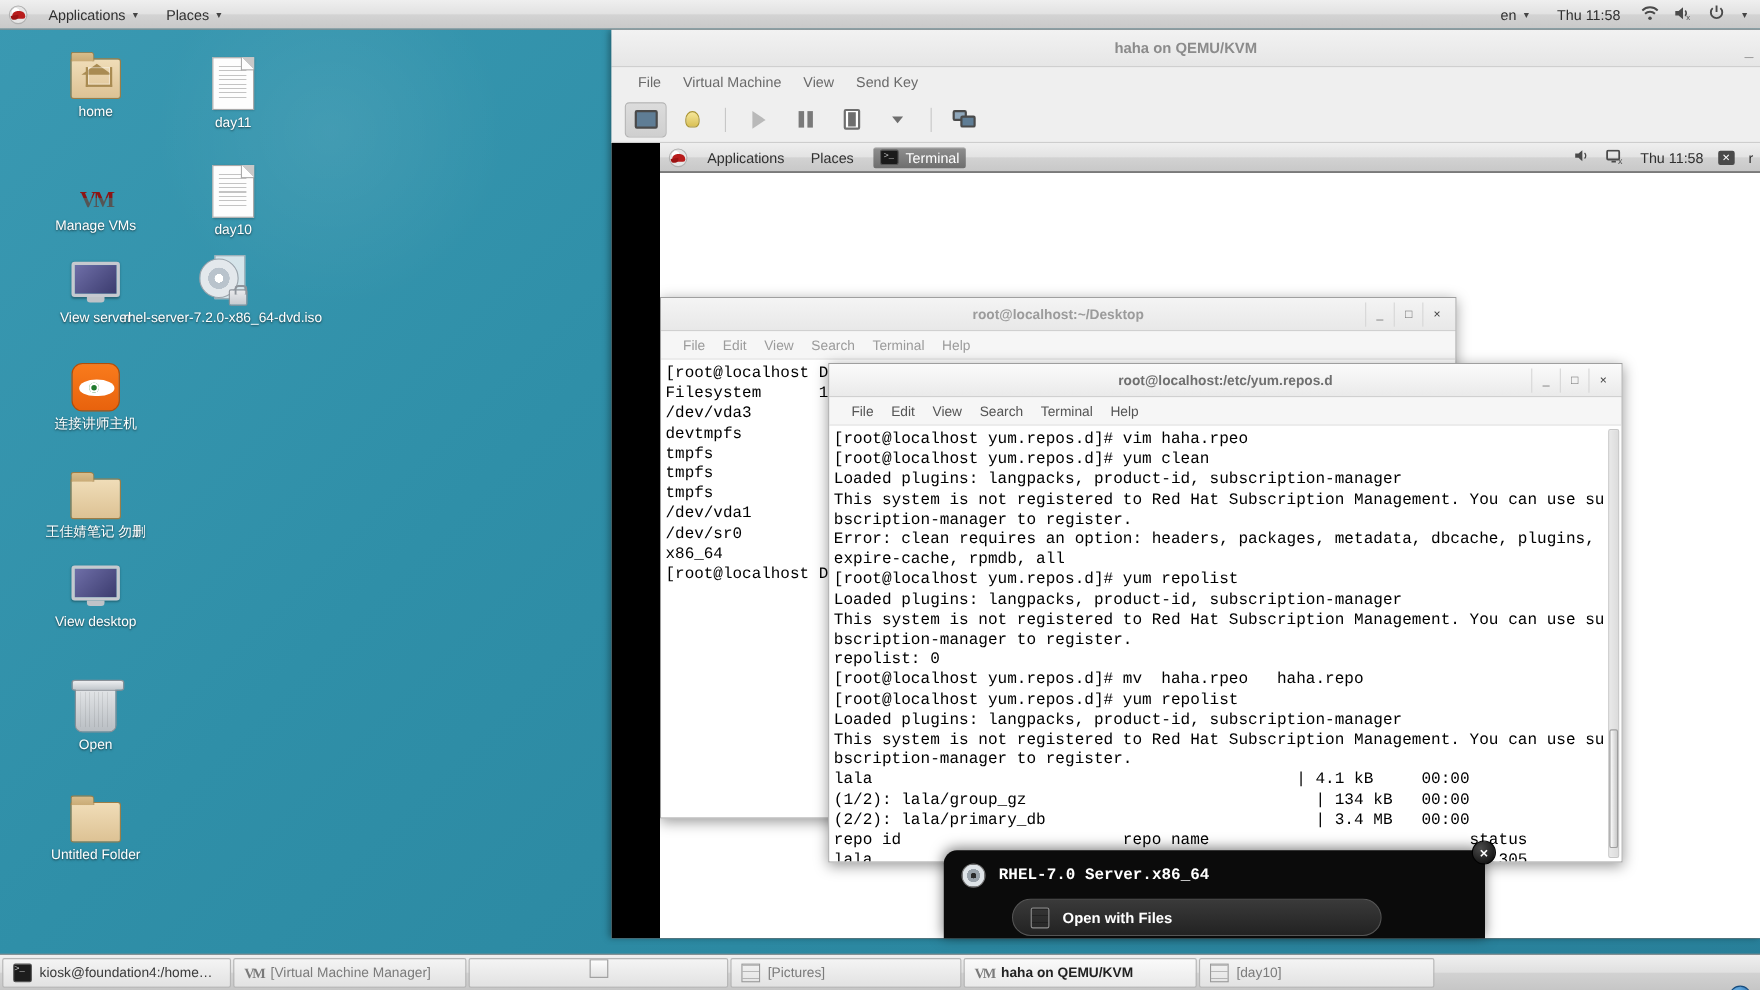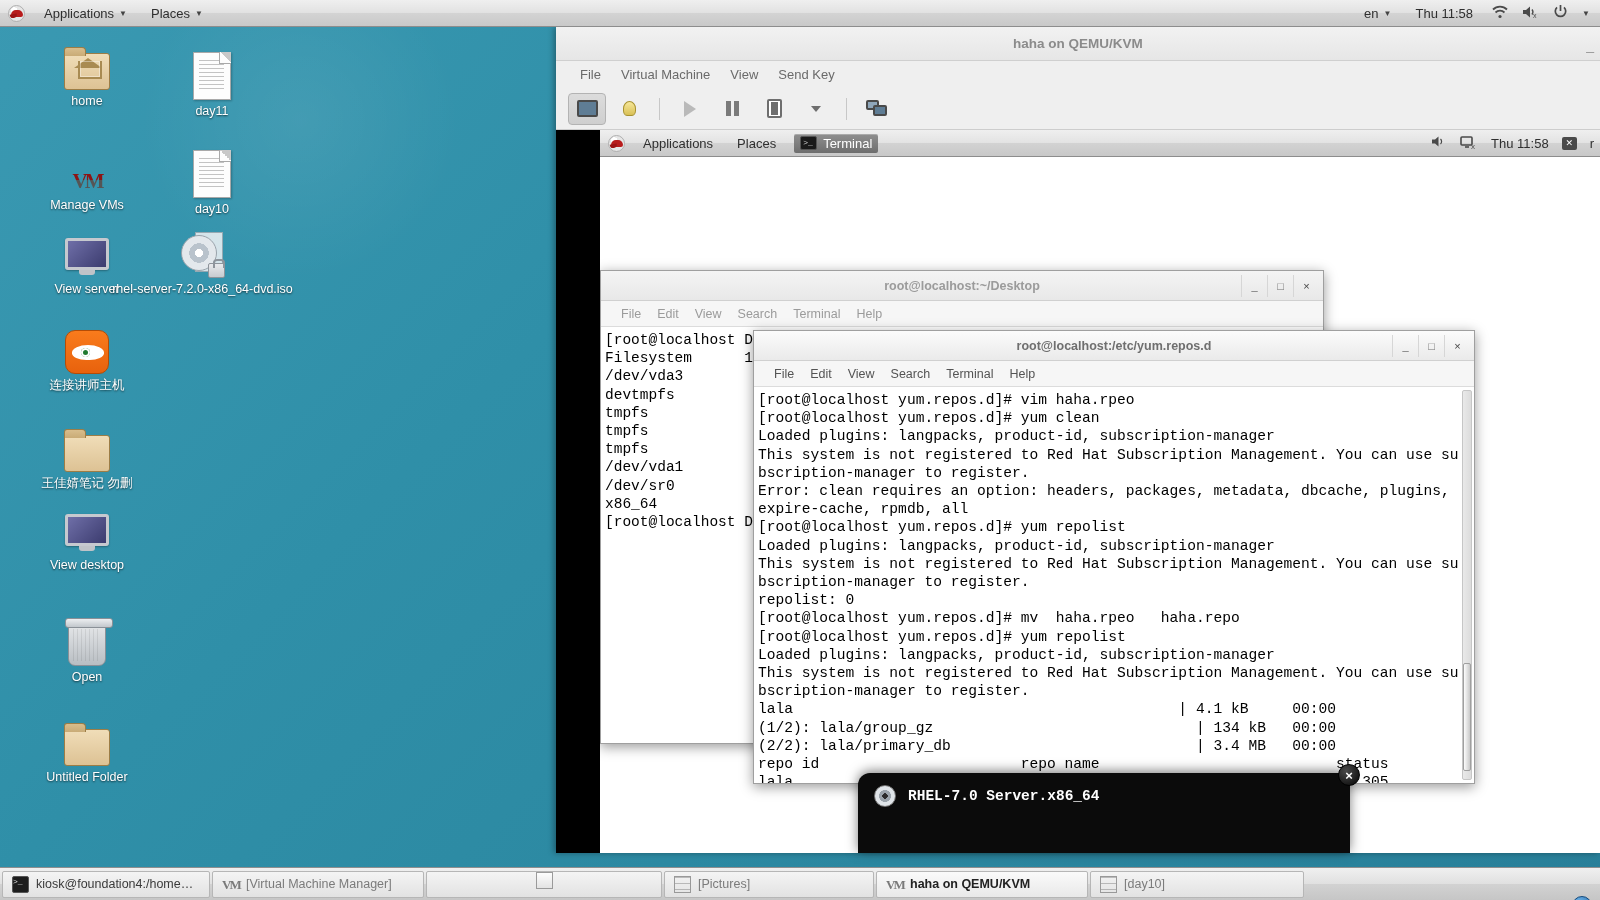--- a/index.html
+++ b/index.html
@@ -637,20 +637,24 @@
       </div>
     </div>
   </div>
 </div>
 
 <div id="notif">
   <div class="row1">
     <span class="cd-ic"></span>
     <span>RHEL-7.0 Server.x86_64</span>
   </div>
+  <div class="owf">
+    <span class="files-ic"></span>
+    <span>Open with Files</span>
+  </div>
 </div>
 <div id="notif-close">×</div>
 
 <div id="taskbar">
   <div class="tb-item w1">
     <span class="tb-ic ic-term">&gt;_</span>
     <span>kiosk@foundation4:/home…</span>
   </div>
   <div class="tb-item w2 dim">
     <span class="tb-ic ic-vm">VM</span>

